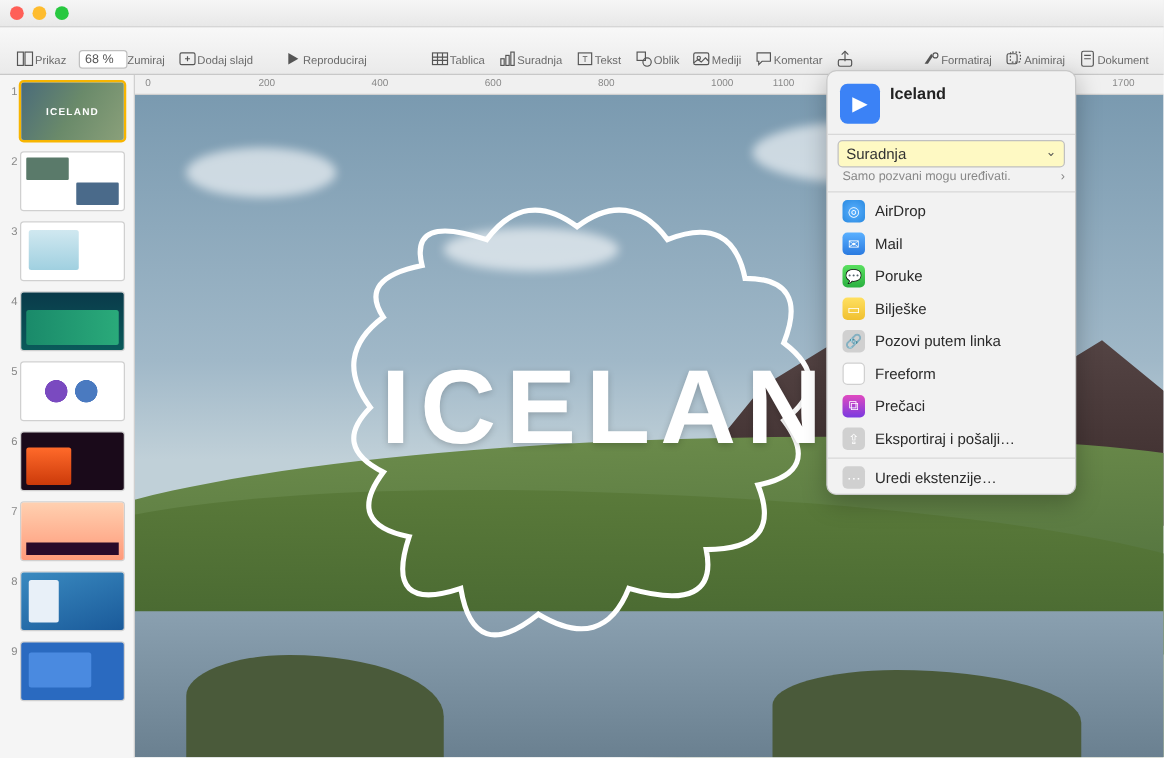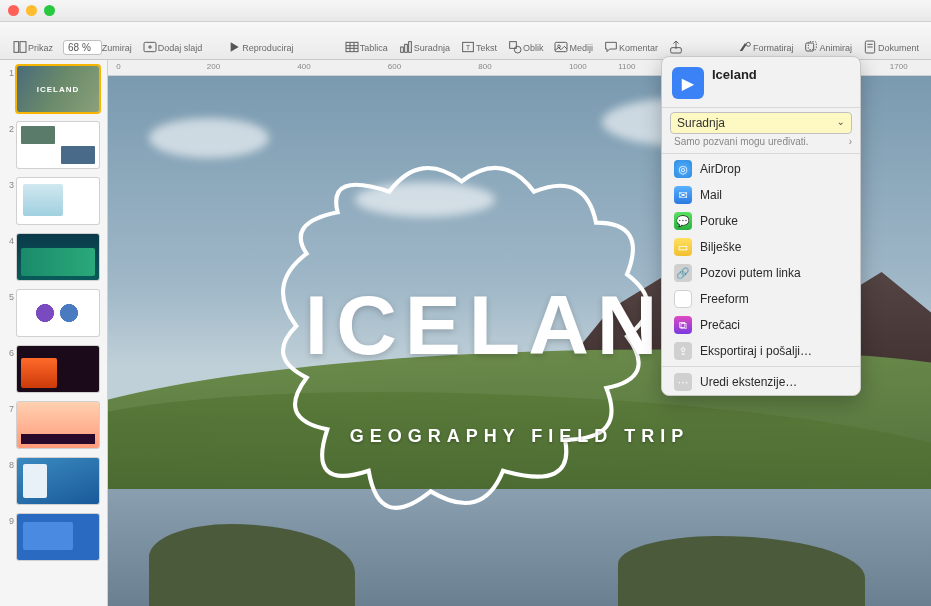--- a/index.html
+++ b/index.html
@@ -312,21 +312,20 @@
         <div class="hill2"></div>
         <div class="river"></div>
 
         <div class="map-outline">
           <svg viewBox="0 0 200 200">
             <path d="M20 90 Q5 70 25 55 Q15 40 40 35 Q35 15 65 25 Q80 5 100 20 Q120 5 135 25 Q160 15 165 40 Q190 40 180 65 Q200 80 180 95 Q195 115 170 120 Q180 145 150 145 Q155 170 120 160 Q110 185 85 170 Q60 190 55 160 Q25 170 35 140 Q10 135 25 115 Q5 105 20 90 Z" fill="none" stroke="#ffffff" stroke-width="2"></path>
           </svg>
         </div>
 
         <div class="big-title">ICELAND</div>
-        <div class="subtitle">GEOGRAPHY FIELD TRIP</div>
       </div>
     </div>
   </div>
 </div>
 
 <div class="popover">
   <div class="pop-header">
     <div class="appico">▶</div>
     <div class="txt">
       <div class="name">Iceland</div>

